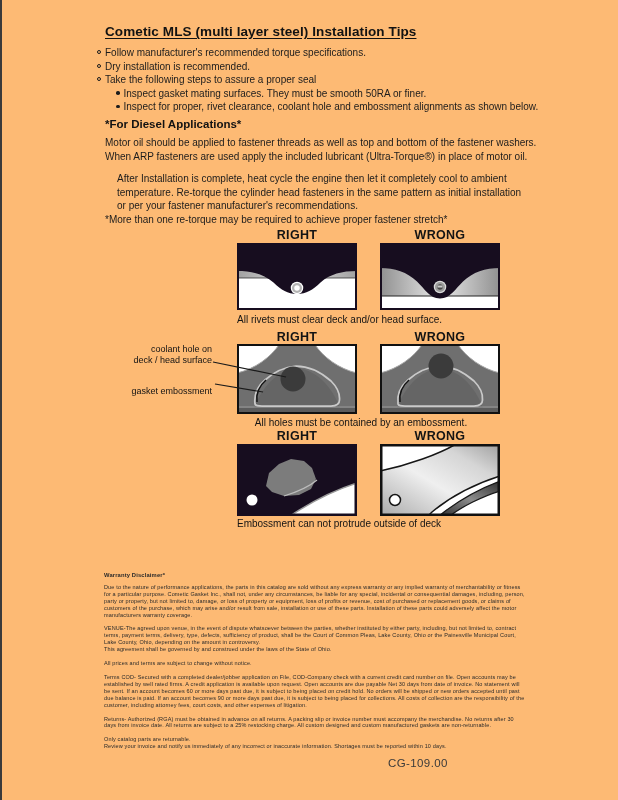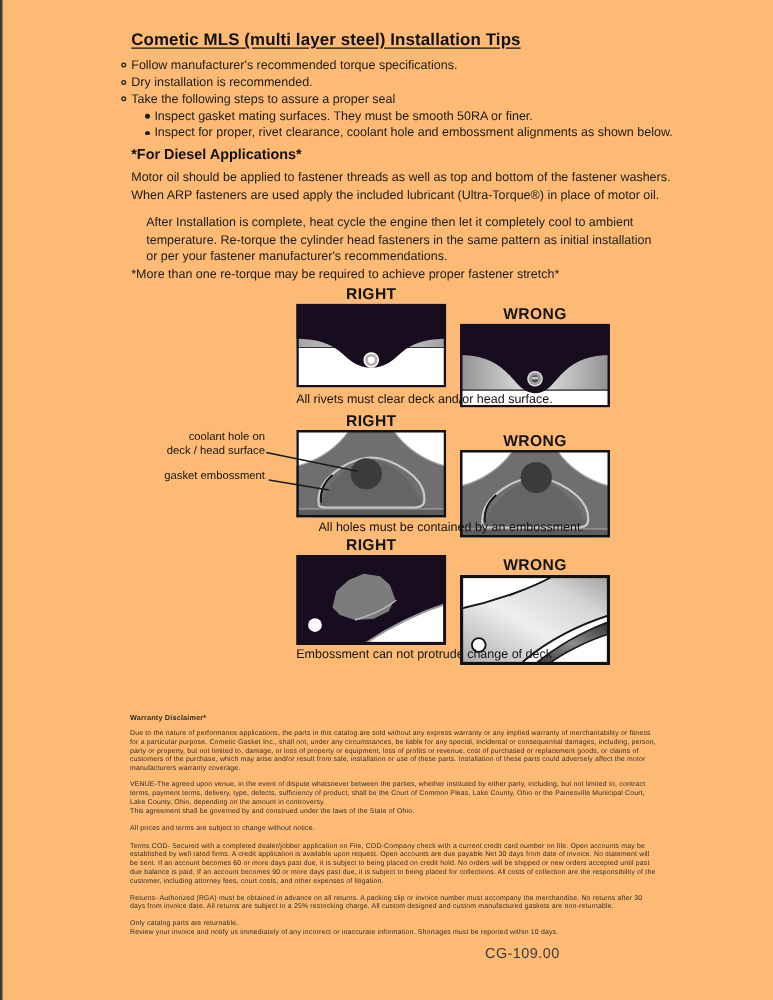--- a/index.html
+++ b/index.html
@@ -30,21 +30,21 @@
   }
   .body-line { font-size:10px; line-height:13.5px; white-space:nowrap; color:#1c1c1c; }
 
   .diesel-heading { left:105px; top:118px; font-size:11.5px; font-weight:bold; color:#121212; white-space:nowrap; }
   .para1 { left:105px; top:136px; }
   .para2 { left:105px; top:172px;margin-left:12px; }
   .stretch-note { left:105px; top:213px; }
 
   .fig-header { width:120px; text-align:center; font-size:12.5px; font-weight:bold; color:#141414; letter-spacing:0.3px; }
   .col-right { left:237px; }
-  .col-wrong { left:368px;margin-top:16px; }
+  .col-wrong { left:380px; }
   .panel { width:120px; }
   .panel svg { display:block; width:100%; height:100%; }
 
   .caption { font-size:10px; color:#141414; white-space:nowrap; line-height:11.5px; }
   .cap2 { width:248px; text-align:center; }
 
   .fig2-label { left:98px; width:114px; text-align:right; font-size:9px; line-height:10.5px; color:#141414; }
   .leader-overlay { left:0; top:331px; width:618px; height:105px; pointer-events:none; z-index:5; }
 
   .legal { left:104px; top:572px; width:421px; font-size:5.5px; line-height:6.9px; color:#2a2a2a; letter-spacing:0.15px; }
@@ -142,21 +142,21 @@
   </div>
   <div class="abs caption" style="left:237px; top:314px;">All rivets must clear deck and/or head surface.</div>
 
   <div class="abs fig-header col-right" style="top:330px;">RIGHT</div>
   <div class="abs fig-header col-wrong" style="top:330px;">WRONG</div>
 
   <div class="abs fig2-label" style="top:344px;">
     <div>coolant hole on</div>
     <div>deck / head surface</div>
   </div>
-  <div class="abs fig2-label" style="top:375px;">gasket embossment</div>
+  <div class="abs fig2-label" style="top:386px;">gasket embossment</div>
 
   <div class="abs panel col-right" style="top:344px; height:70px;">
     <svg viewBox="0 0 240 140">
       <rect x="0" y="0" width="240" height="140" fill="#ffffff"></rect>
       <path d="M0,58 C36,50 68,26 85,0 H155 C172,26 204,50 240,58 V140 H0 Z" fill="#6f6f6f"></path>
       <path d="M0,58 C36,50 68,26 85,0" fill="none" stroke="#a6a6a6" stroke-width="2"></path>
       <path d="M240,58 C204,50 172,26 155,0" fill="none" stroke="#a6a6a6" stroke-width="2"></path>
       <path d="M30,140 C44,92 78,52 120,48 C162,52 196,92 210,140 Z" fill="#656565"></path>
       <line x1="0" y1="126" x2="240" y2="126" stroke="#9a9a9a" stroke-width="2"></line>
       <rect x="0" y="128" width="240" height="12" fill="#5c5c5c"></rect>
@@ -219,21 +219,21 @@
         </linearGradient>
       </defs>
       <rect x="0" y="0" width="240" height="144" fill="#ffffff"></rect>
       <path d="M0,54 C58,42 118,20 152,0 H240 V64 C190,80 140,106 104,136 L96,144 H0 Z" fill="url(#dg1)" stroke="#161616" stroke-width="3"></path>
       <path d="M118,144 C152,116 198,90 240,74 L240,94 C206,104 162,126 140,144 Z" fill="url(#dg2)" stroke="#161616" stroke-width="2.5"></path>
       <circle cx="30" cy="112" r="11" fill="#ffffff" stroke="#161616" stroke-width="3"></circle>
       <rect x="2.5" y="2.5" width="235" height="139" fill="none" stroke="#111111" stroke-width="5"></rect>
     </svg>
   </div>
   <div class="abs" style="left:237px; top:518px;">
-    <div class="caption">Embossment can not protrude change of deck</div>
+    <div class="caption">Embossment can not protrude outside of deck</div>
   </div>
 
   <div class="abs legal">
     <div class="legal-heading">Warranty Disclaimer*</div>
     <div class="lp lp-first">Due to the nature of performance applications, the parts in this catalog are sold without any express warranty or any implied warranty of merchantability or fitness for a particular purpose.  Cometic Gasket Inc., shall not, under any circumstances, be liable for any special, incidental or consequential damages, including, person, party or property, but not limited to, damage, or loss of property or equipment, loss of profits or revenue, cost of purchased or replacement goods, or claims of customers of the purchase, which may arise and/or result from sale, installation or use of these parts.  Installation of these parts could adversely affect the motor manufacturers warranty coverage.</div>
     <div class="lp">VENUE-The agreed upon venue, in the event of dispute whatsoever between the parties, whether instituted by either party, including, but not limited to, contract terms, payment terms, delivery, type, defects, sufficiency of product, shall be the Court of Common Pleas, Lake County, Ohio or the Painesville Municipal Court, Lake County, Ohio, depending on the amount in controversy.</div>
     <div class="lp-tight">This agreement shall be governed by and construed under the laws of the State of Ohio.</div>
     <div class="lp">All prices and terms are subject to change without notice.</div>
     <div class="lp">Terms COD- Secured with a completed dealer/jobber application on File, COD-Company check with a current credit card number on file.  Open accounts may be established by well rated firms.  A credit application is available upon request.  Open accounts are due payable Net 30 days from date of invoice.  No statement will be sent.  If an account becomes 60 or more days past due, it is subject to being placed on credit hold.  No orders will be shipped or new orders accepted until past due balance is paid.  If an account becomes 90 or more days past due, it is subject to being placed for collections.  All costs of collection are the responsibility of the customer, including attorney fees, court costs, and other expenses of litigation.</div>
     <div class="lp">Returns- Authorized (RGA) must be obtained in advance on all returns.  A packing slip or invoice number must accompany the merchandise.  No returns after 30 days from invoice date.  All returns are subject to a 25% restocking charge.  All custom designed and custom manufactured gaskets are non-returnable.</div>

